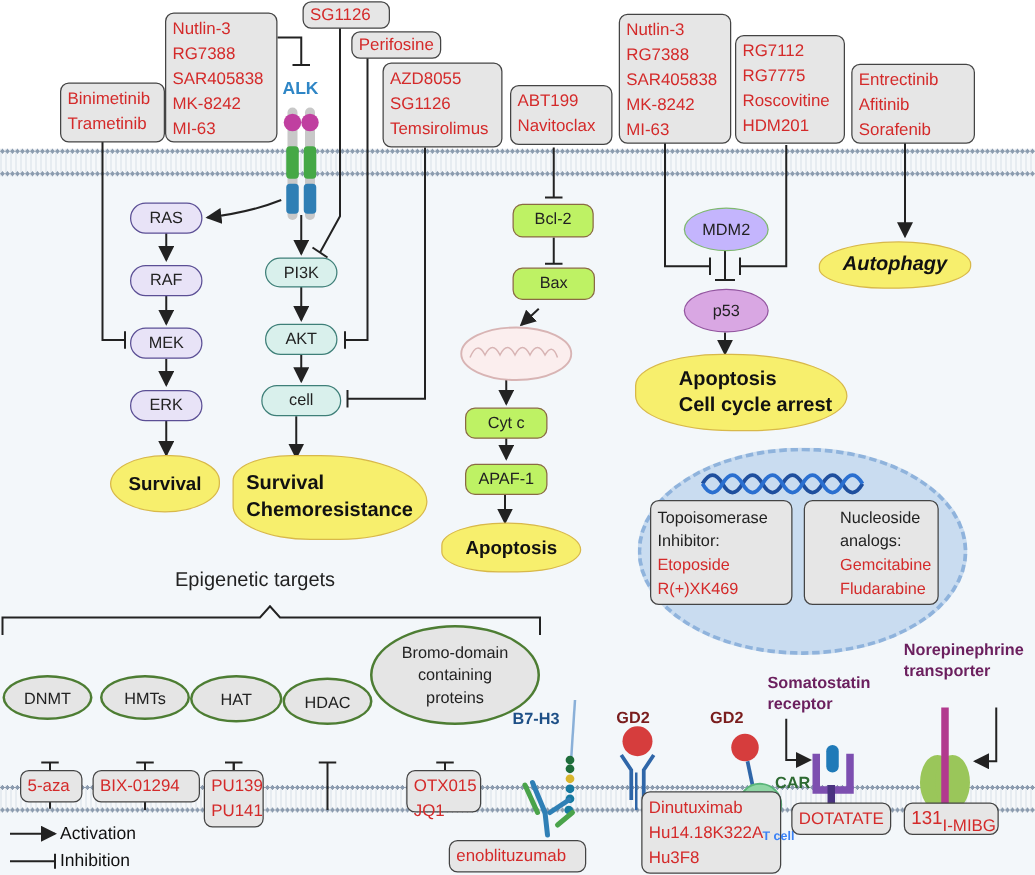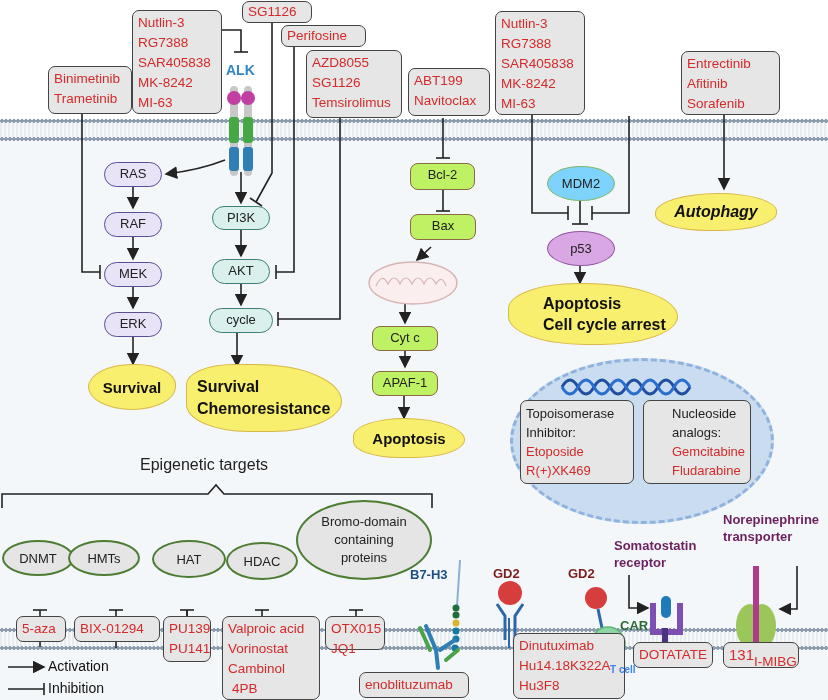--- a/index.html
+++ b/index.html
@@ -14,21 +14,21 @@
   .membrane::after { bottom: 0; }
   .drug-box { position: absolute; background: #e6e6e6; border: 1.5px solid #444; border-radius: 7px;
       color: #d42a2a; font-size: 13.5px; line-height: 20px; padding: 2px 5px; box-sizing: border-box; white-space: nowrap; }
   .drug-box div { white-space: nowrap; }
   .pill { position: absolute; border-radius: 14px; font-size: 13px; text-align: center; box-sizing: border-box; line-height: 22px; color: #222; }
   .pill.purple { background: #e8e3f7; border: 1.5px solid #5b4f95; }
   .pill.teal { background: #d9f0ec; border: 1.5px solid #3e7f78; }
   .pill.tan { background: #bef264; border: 1.5px solid #8a6a44; border-radius: 8px; }
   .ellipse { position: absolute; border-radius: 50%; text-align: center; box-sizing: border-box; font-size: 13px; color: #222; display: flex; align-items: center; justify-content: center; }
   .ellipse.green { background: #e5e5e5; border: 2px solid #4d7d33; }
-  .ellipse.mdm { background: #7dd3fc; border: 1px solid #7fb870; }
+  .ellipse.mdm { background: #c4b5fd; border: 1px solid #7fb870; }
   .ellipse.p53 { background: #d9a7e3; border: 1.5px solid #9356a0; }
   .outcome { position: absolute; background: #f7ef6d; border: 1.5px solid #d8b84a; color: #111; font-weight: bold; font-size: 15px; box-sizing: border-box; display: flex; flex-direction: column; justify-content: center; }
   .label { position: absolute; white-space: nowrap; }
   svg.overlay { position: absolute; left: 0; top: 0; }
   .nucleus { position: absolute; left: 510px; top: 358px; width: 264px; height: 166px; border-radius: 50%;
       background: #c9dcf0; border: 3px dashed #8fb3dc; box-sizing: border-box; }
   .info-box { position: absolute; background: #e6e6e6; border: 1.5px solid #444; border-radius: 7px; font-size: 13px; line-height: 19px; padding: 3px 5px; box-sizing: border-box; color: #222; white-space: nowrap; }
   .info-box .red { color: #d42a2a; }
 </style>
 </head>
@@ -138,56 +138,62 @@
   <div class="drug-box" style="left:132px;top:10px;width:90px;height:104px;">
     <div>Nutlin-3</div>
     <div>RG7388</div>
     <div>SAR405838</div>
     <div>MK-8242</div>
     <div>MI-63</div>
   </div>
   <div class="drug-box" style="left:242px;top:1px;width:70px;height:22px;line-height:16px;">
     <div>SG1126</div>
   </div>
-  <div class="drug-box" style="left:281px;top:25px;width:85px;height:22px;line-height:16px;">
+  <div class="drug-box" style="left:281px;top:25px;width:72px;height:22px;line-height:16px;">
     <div>Perifosine</div>
   </div>
   <div class="drug-box" style="left:306px;top:50px;width:96px;height:68px;">
     <div>AZD8055</div>
     <div>SG1126</div>
     <div>Temsirolimus</div>
   </div>
   <div class="drug-box" style="left:408px;top:68px;width:82px;height:48px;">
     <div>ABT199</div>
     <div>Navitoclax</div>
   </div>
   <div class="drug-box" style="left:495px;top:11px;width:90px;height:104px;">
     <div>Nutlin-3</div>
     <div>RG7388</div>
     <div>SAR405838</div>
     <div>MK-8242</div>
     <div>MI-63</div>
   </div>
+  <div class="drug-box" style="left:588px;top:28px;width:88px;height:87px;">
+    <div>RG7112</div>
+    <div>RG7775</div>
+    <div>Roscovitine</div>
+    <div>HDM201</div>
+  </div>
   <div class="drug-box" style="left:681px;top:51px;width:99px;height:64px;">
     <div>Entrectinib</div>
     <div>Afitinib</div>
     <div>Sorafenib</div>
   </div>
 
   <div class="pill purple" style="left:104px;top:162px;width:58px;height:25px;">RAS</div>
   <div class="pill purple" style="left:104px;top:212px;width:58px;height:25px;">RAF</div>
   <div class="pill purple" style="left:104px;top:262px;width:58px;height:25px;">MEK</div>
   <div class="pill purple" style="left:104px;top:312px;width:58px;height:25px;">ERK</div>
   <div class="outcome" style="left:88px;top:364px;width:88px;height:46px;border-radius:50% 45% 50% 50%;align-items:center;">
     <span>Survival</span>
   </div>
 
   <div class="pill teal" style="left:212px;top:206px;width:58px;height:24px;">PI3K</div>
   <div class="pill teal" style="left:212px;top:259px;width:58px;height:25px;">AKT</div>
-  <div class="pill teal" style="left:209px;top:308px;width:64px;height:25px;">cycle</div>
+  <div class="pill teal" style="left:209px;top:308px;width:64px;height:25px;">cell</div>
   <div class="outcome" style="left:186px;top:364px;width:156px;height:68px;border-radius:30% 55% 45% 40%;padding-left:10px;font-size:16px;line-height:22px;">
     <span>Survival</span>
     <span>Chemoresistance</span>
   </div>
 
   <div class="pill tan" style="left:410px;top:163px;width:65px;height:27px;">Bcl-2</div>
   <div class="pill tan" style="left:410px;top:214px;width:66px;height:26px;">Bax</div>
   <svg class="overlay" width="828" height="700">
     <ellipse cx="413" cy="283" rx="44" ry="21" fill="#fbeeee" stroke="#d8b4b4" stroke-width="1.5"></ellipse>
     <path d="M376,286 q6,-14 12,-2 q6,-12 12,0 q6,-12 12,0 q6,-12 12,0 q6,-12 12,0 q6,-10 10,2" fill="none" stroke="#d8b4b4" stroke-width="1.2"></path>
@@ -221,43 +227,37 @@
   </div>
   <div class="info-box" style="left:643px;top:400px;width:108px;height:84px;padding-left:28px;">
     <div>Nucleoside</div>
     <div>analogs:</div>
     <div class="red">Gemcitabine</div>
     <div class="red">Fludarabine</div>
   </div>
 
   <div class="label" style="left:140px;top:456px;font-size:16px;color:#222;">Epigenetic targets</div>
   <div class="ellipse green" style="left:2px;top:540px;width:72px;height:36px;">DNMT</div>
-  <div class="ellipse green" style="left:68px;top:540px;width:72px;height:36px;">HMTs</div>
+  <div class="ellipse green" style="left:80px;top:540px;width:72px;height:36px;">HMTs</div>
   <div class="ellipse green" style="left:152px;top:540px;width:74px;height:38px;">HAT</div>
   <div class="ellipse green" style="left:226px;top:542px;width:72px;height:38px;">HDAC</div>
   <div class="ellipse green" style="left:296px;top:500px;width:136px;height:80px;flex-direction:column;line-height:18px;font-size:13px;">
     <span>Bromo-domain</span>
     <span>containing</span>
     <span>proteins</span>
   </div>
   <div class="drug-box" style="left:16px;top:616px;width:50px;height:26px;line-height:20px;">
     <div>5-aza</div>
   </div>
   <div class="drug-box" style="left:74px;top:616px;width:86px;height:26px;line-height:20px;">
     <div>BIX-01294</div>
   </div>
   <div class="drug-box" style="left:163px;top:616px;width:48px;height:46px;">
     <div>PU139</div>
     <div>PU141</div>
-  </div>
-  <div class="drug-box" style="left:222px;top:616px;width:98px;height:84px;">
-    <div>Valproic acid</div>
-    <div>Vorinostat</div>
-    <div>Cambinol</div>
-    <div style="padding-left:4px;">4PB</div>
   </div>
   <div class="drug-box" style="left:325px;top:616px;width:60px;height:34px;">
     <div>OTX015</div>
     <div>JQ1</div>
   </div>
 
   <svg class="overlay" width="828" height="700">
 
     <g>
       <path d="M460,560 L457,606" stroke="#8ab0d8" stroke-width="2"></path>

